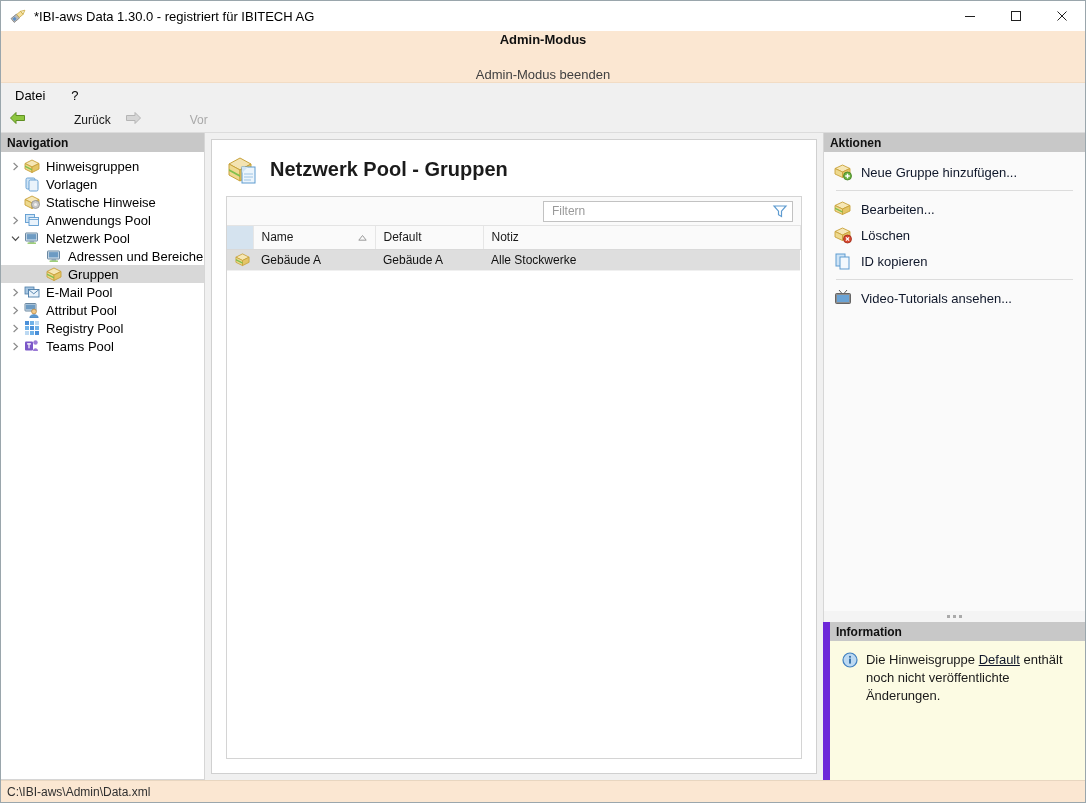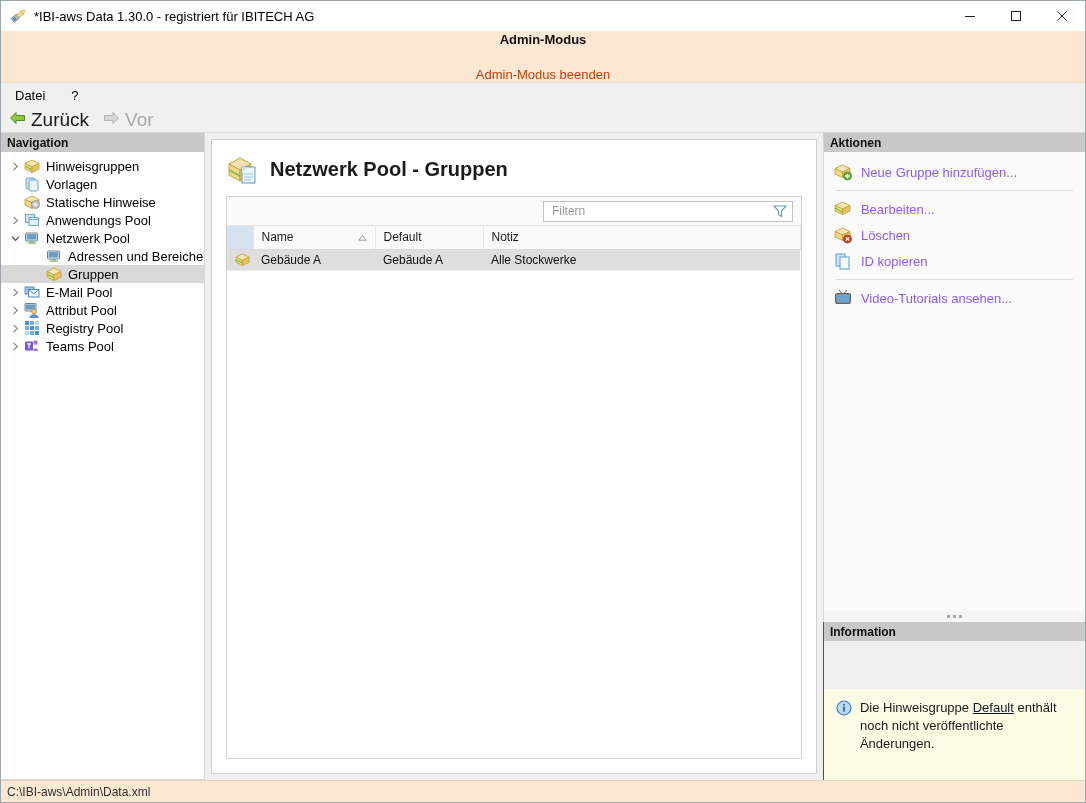--- a/index.html
+++ b/index.html
@@ -44,41 +44,41 @@
   
   .adminbar {
     min-height: 52px; height: 52px;
     background: #fbe7d2;
     display: flex; flex-direction: column;
     align-items: center; justify-content: center;
     gap: 20px;
     border-bottom: 1px solid #f2dcc4;
   }
   .admin-title { font-size: 13px; font-weight: bold; color: #101010; }
-  .admin-link { font-size: 13px; color: #c2410c; cursor: pointer; }
+  .admin-link { font-size: 13px; color: #404040; cursor: pointer; }
 
   
   .menubar {
     height: 24px; min-height: 24px;
     background: #f0f0f0;
     display: flex; align-items: center;
     padding-left: 10px; gap: 18px;
   }
   .menuitem { font-size: 13px; color: #000; padding: 2px 4px; cursor: default; }
 
   
   .navbar {
     height: 26px; min-height: 26px;
     background: #f0f0f0;
     display: flex; align-items: center;
     padding-left: 8px; gap: 14px;
     border-bottom: 1px solid #dcdcdc;
   }
   .navbtn { display: flex; align-items: center; gap: 5px; cursor: default; }
-  .navbtn .lbl { font-size: 19px; color: #1a1a1a; }
+  .navbtn .lbl { font-size: 12px; color: #1a1a1a; margin-left: 43px; }
   .navbtn.disabled .lbl { color: #a9a9a9; }
 
   
   .body {
     flex: 1 1 auto;
     display: flex;
     background: #f0f0f0;
     min-height: 0;
   }
 
@@ -213,42 +213,41 @@
     flex: 0 0 auto;
     height: 478px;
   }
   .actions-list { flex: 1 1 auto; padding-top: 7px; background: #fafafa; }
   .action-item {
     display: flex; align-items: center; gap: 9px;
     padding: 4px 10px 4px 10px;
     cursor: pointer;
   }
   .action-icon { width: 18px; height: 18px; flex: 0 0 auto; position: relative; }
-  .action-label { font-size: 13px; color: #8b5cf6; white-space: nowrap; }
+  .action-label { font-size: 13px; color: #0f172a; white-space: nowrap; }
   .action-sep {
     height: 1px; background: #dcdcdc;
     margin: 5px 12px 5px 12px;
   }
   .splitter {
     height: 11px; min-height: 11px;
     background: #f4f4f4;
     border-left: 1px solid #d6d6d6;
     display: flex; align-items: center; justify-content: center;
     gap: 3px;
     cursor: row-resize;
   }
   .splitter i {
     width: 3px; height: 3px; background: #aaaaaa; display: block;
   }
   .info-panel {
     flex: 1 1 auto;
     display: flex; flex-direction: column;
-    border-left: 1px solid #6d28d9;
+    border-left: 7px solid #6d28d9;
     min-height: 0;
-    gap: 48px;
   }
   .info-body {
     flex: 1 1 auto;
     background: #fcfbe3;
     padding: 10px 12px;
     display: flex; gap: 8px;
     align-items: flex-start;
   }
   .info-icon { width: 16px; height: 16px; flex: 0 0 auto; margin-top: 1px; }
   .info-text { font-size: 13px; color: #1a1a1a; line-height: 18px; }

